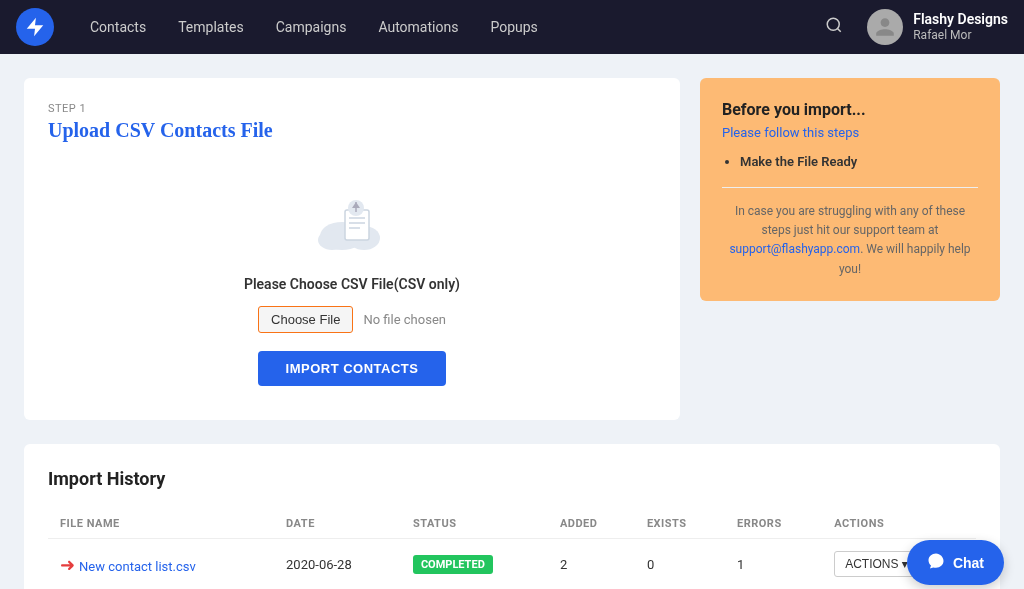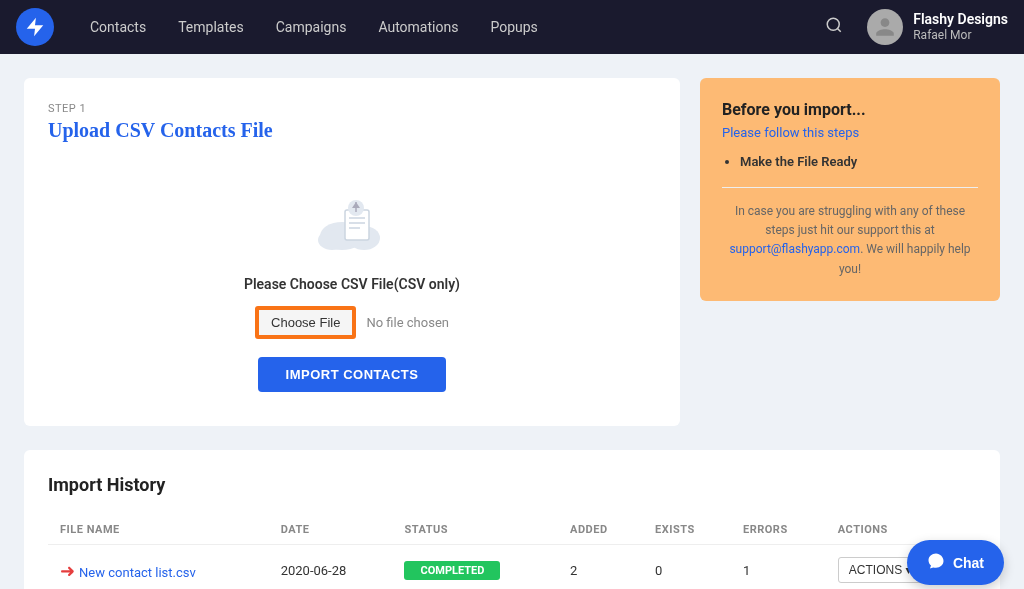--- a/index.html
+++ b/index.html
@@ -106,21 +106,21 @@
       margin-bottom: 14px;
     }
     .file-row {
       display: flex;
       align-items: center;
       gap: 10px;
       margin-bottom: 18px;
     }
     .choose-file-btn {
       background: #f5f5f5;
-      border: 4px solid #f97316;
+      border: 1px solid #f97316;
       padding: 5px 12px;
       font-size: 13px;
       cursor: pointer;
       border-radius: 3px;
       color: #333;
     }
     .no-file-text {
       font-size: 13px;
       color: #888;
     }
@@ -212,21 +212,21 @@
       border-bottom: 1px solid #f0f0f0;
       color: #333;
       vertical-align: middle;
     }
     .history-table tr:last-child td { border-bottom: none; }
     .status-badge {
       background: #22c55e;
       color: white;
       font-size: 11px;
       font-weight: 700;
-      padding: 3px 16px;
+      padding: 3px 8px;
       border-radius: 3px;
       display: inline-block;
     }
     .actions-btn {
       background: white;
       border: 1px solid #ccc;
       color: #333;
       padding: 5px 10px;
       font-size: 12px;
       cursor: pointer;
@@ -323,21 +323,21 @@
   </div>
 
   <div class="info-panel">
     <div class="info-title">Before you import...</div>
     <div class="info-subtitle">Please follow this steps</div>
     <ul class="info-list">
       <li>Make the File Ready</li>
     </ul>
     <hr class="info-divider">
     <div class="info-support">
-      <span>In case you are struggling with any of these steps just hit our support this at </span><a href="#">support@flashyapp.com</a><span>. We will happily help you!</span>
+      <span>In case you are struggling with any of these steps just hit our support team at </span><a href="#">support@flashyapp.com</a><span>. We will happily help you!</span>
     </div>
   </div>
 </div>
 
 <div class="history-section">
   <div class="history-title">Import History</div>
   <table class="history-table">
     <thead>
       <tr>
         <th>FILE NAME</th>

